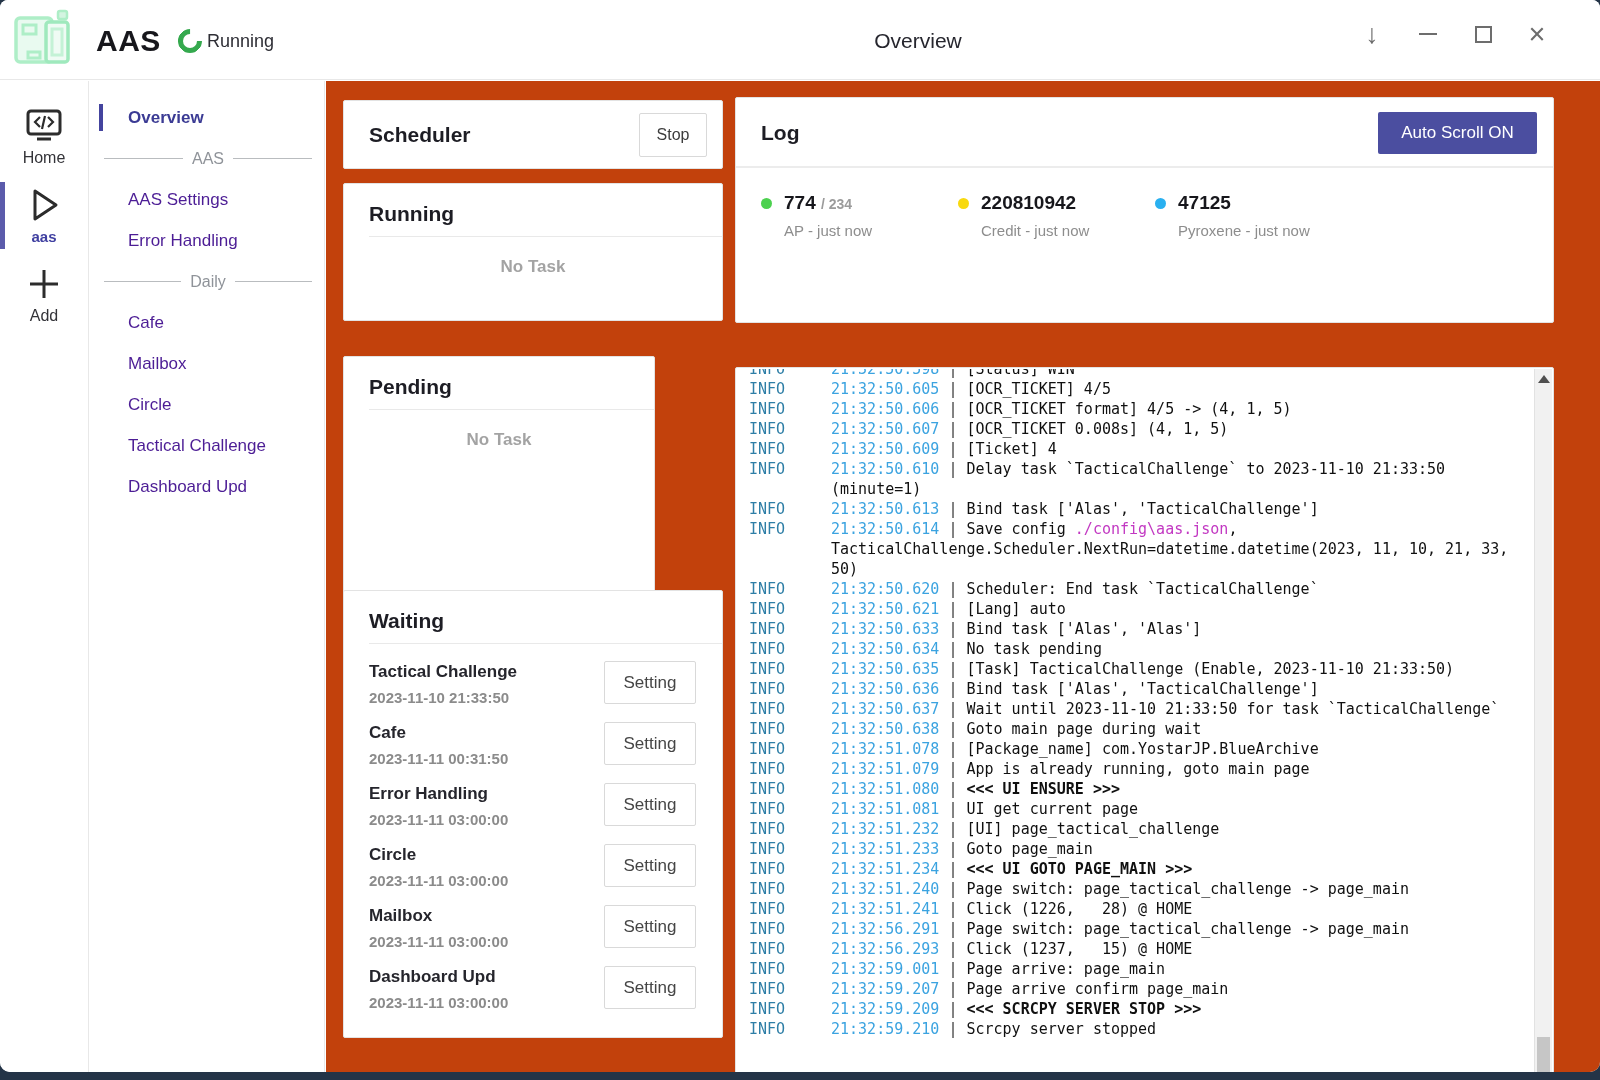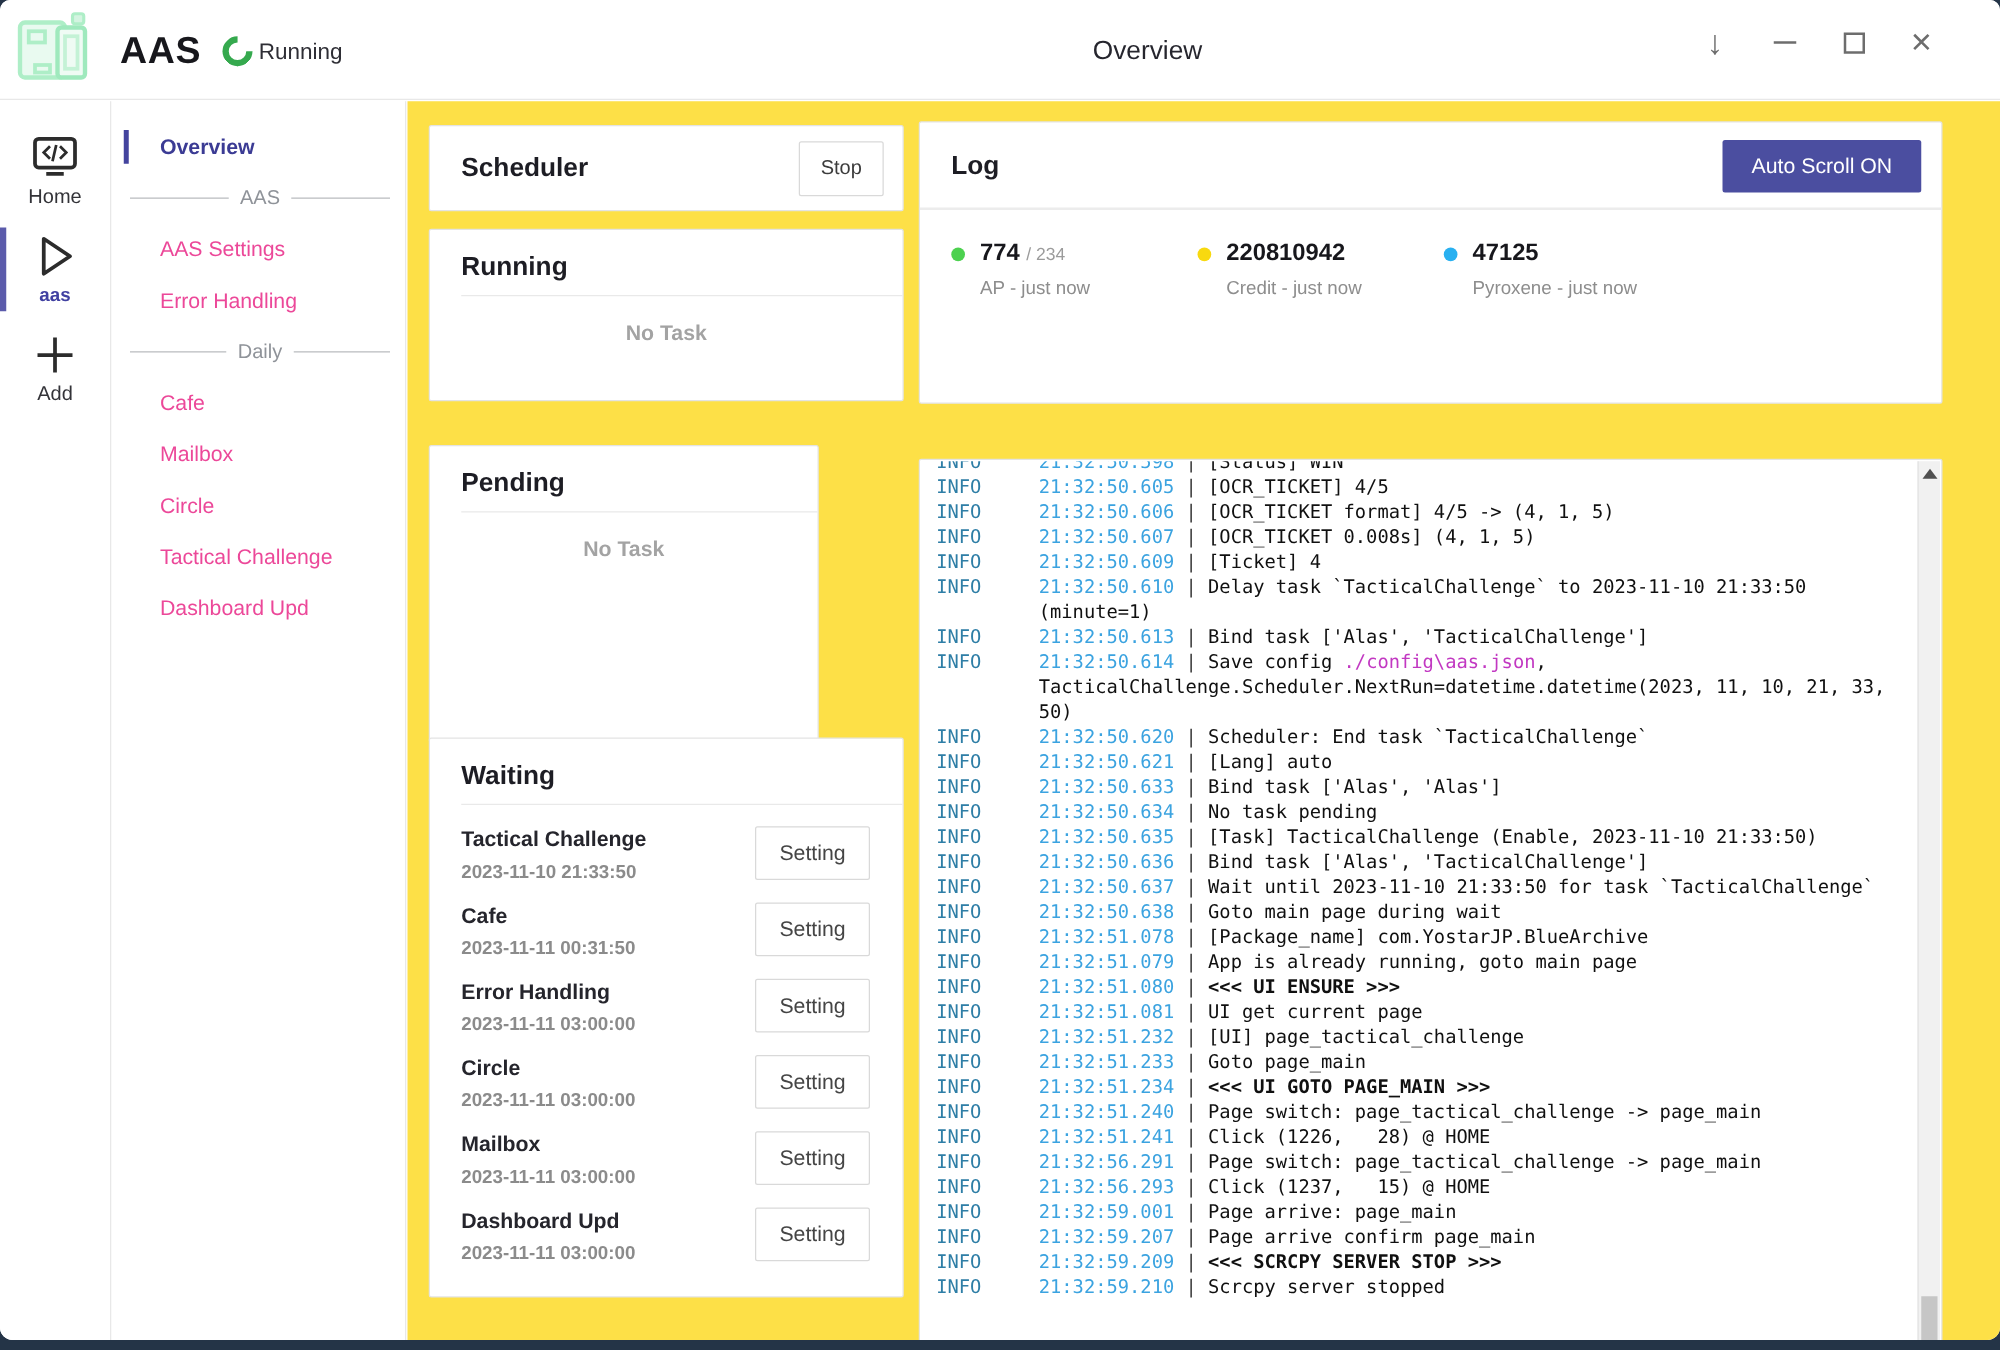--- a/index.html
+++ b/index.html
@@ -21,28 +21,28 @@
 
   
   .rail { position:absolute; top:81px; left:0; width:89px; bottom:0; background:#fff; border-right:1px solid #e8e8e8; padding-top:16px; }
   .rail-item { position:relative; height:79px; display:flex; flex-direction:column; align-items:center; justify-content:center; gap:4px; cursor:pointer; }
   .rail-item .lbl { font-size:16px; color:#333338; }
   .rail-item.active .lbl { color:#4040a1; font-weight:700; font-size:15px; }
   .rail-accent { position:absolute; left:0; top:6px; bottom:6px; width:5px; background:#5b5bab; }
 
   
   .subnav { position:absolute; top:81px; left:90px; width:235px; bottom:0; background:#fff; border-right:1px solid #e8e8e8; padding-top:16px; }
-  .subnav-item { position:relative; height:41px; display:flex; align-items:center; padding-left:38px; font-size:17px; color:#ec4899; cursor:pointer; }
+  .subnav-item { position:relative; height:41px; display:flex; align-items:center; padding-left:38px; font-size:17px; color:#4c1d95; cursor:pointer; }
   .subnav-item.active { color:#3b3b94; font-weight:700; }
   .subnav-item.active::before { content:""; position:absolute; left:9px; top:7px; bottom:7px; width:4px; background:#44449e; }
   .subnav-div { height:41px; display:flex; align-items:center; gap:9px; padding:0 12px 0 14px; color:#8f9399; font-size:16px; }
   .subnav-div .line { flex:1; height:1px; background:#b9bcbf; }
 
   
-  .content { position:absolute; top:81px; left:326px; right:0; bottom:0; background:#fde047; }
+  .content { position:absolute; top:81px; left:326px; right:0; bottom:0; background:#c2410c; }
   .card { position:absolute; background:#fff; border:1px solid #e3e3e3; border-radius:2px; }
 
   .c-sched { left:17px; top:19px; width:380px; height:69px; }
   .c-run   { left:17px; top:102px; width:380px; height:138px; }
   .c-pend  { left:17px; top:275px; width:312px; height:238px; }
   .c-wait  { left:17px; top:509px; width:380px; height:448px; }
   .c-log   { left:409px; top:16px; width:819px; height:226px; }
   .c-cons  { left:409px; top:254px; width:819px; height:734px;margin-top:32px; }
 
   .card-title { font-size:21px; font-weight:700; color:#1d1d24; }
@@ -59,21 +59,21 @@
   .btn-setting { position:absolute; right:0; top:7px; width:92px; height:43px; font-size:17px; color:#454545; }
 
   
   .log-head { display:flex; align-items:center; justify-content:space-between; padding:14px 16px 12px 25px; border-bottom:2px solid #ececec; }
   .btn-autoscroll { width:159px; height:42px; background:#4b4ea0; color:#fff; border:none; border-radius:2px; font-size:17px; font-family:"Liberation Sans",sans-serif; cursor:pointer; }
   .stats { display:flex; padding:24px 0 0 25px; }
   .stat { width:197px; }
   .stat-top { display:flex; align-items:center; gap:12px; }
   .dot { width:11px; height:11px; border-radius:50%; flex:0 0 11px; }
   .stat-val { font-size:19px; font-weight:700; color:#17171c; }
-  .stat-max { font-size:14px; font-weight:400; color:#9b9b9b; }
+  .stat-max { font-size:14px; font-weight:700; color:#9b9b9b; }
   .stat-lbl { margin:8px 0 0 23px; font-size:15px; color:#8d8d8d; }
 
   
   .log-area { position:absolute; top:1px; left:1px; bottom:1px; right:19px; overflow:hidden; padding-left:12px; }
   .log-inner { margin-top:-10px; }
   .log-row { display:flex; font-family:"DejaVu Sans Mono", monospace; font-size:15px; line-height:20px; }
   .lvl { flex:0 0 82px; color:#2e7ea6; }
   .msg { width:680px; white-space:pre-wrap; word-break:break-word; color:#101010; }
   .t { color:#3ba3e0; }
   .pipe { color:#3c3c3c; }

